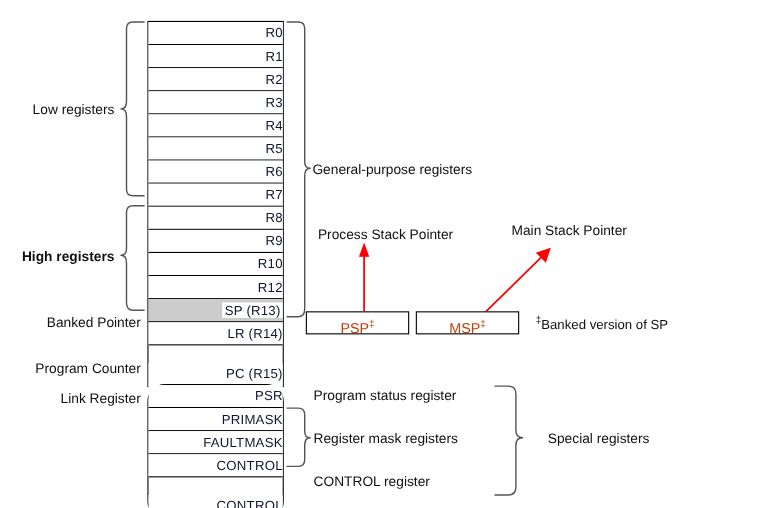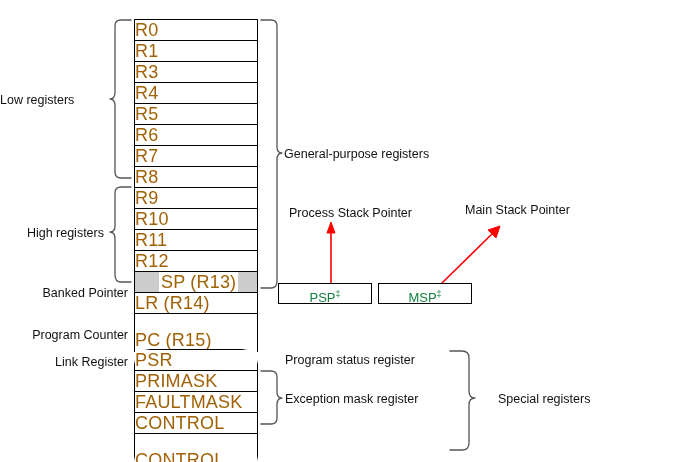--- a/index.html
+++ b/index.html
@@ -32,25 +32,25 @@
     width: 124px;
     border: 1px solid #000000;
     box-sizing: border-box;
     background: #ffffff;
   }
   #gp-stack { top: 19px; }
   #special-stack { top: 349px; border-radius: 16px; }
   .reg-row {
     height: 21px;
     line-height: 21px;
-    text-align: left;
-    font-size: 18px;
+    text-align: right;
+    font-size: 12px;
     border-bottom: 1px solid #000000;
     box-sizing: border-box;
-    color: #a16207;
+    color: #0f172a;
     background: #ffffff;
     letter-spacing: 0.2px;
   }
   .reg-row:last-child { border-bottom: none; margin-top: 16px; }
   .reg-row.shaded {
     background: #cccccc;
     padding-left: 24px;
   }
   .reg-row.shaded .hl {
     background: #ffffff;
@@ -61,34 +61,34 @@
     position: absolute;
     top: 283px;
     width: 94px;
     height: 21px;
     line-height: 20px;
     text-align: center;
     font-size: 13px;
     border: 1px solid #000000;
     box-sizing: border-box;
     background: #ffffff;
-    color: #15803d;
+    color: #c2410c;
   }
   #psp-box { left: 278px; }
   #msp-box { left: 378px; }
   .sp-box sup { font-size: 9px; }
   
   .label {
     position: absolute;
     font-size: 12.5px;
     color: #111111;
     white-space: nowrap;
   }
-  .lbl-low      { left: 0px;   top: 93px;  width: 104px; }
-  .lbl-high     { left: 0px;   top: 226px; width: 104px; text-align: right; }
+  .lbl-low      { left: 0px;   top: 93px;  width: 104px; text-align: right; }
+  .lbl-high     { left: 0px;   top: 226px; width: 104px; text-align: right; font-weight: bold; }
   .lbl-sp       { left: 0px;   top: 286px; width: 128px; text-align: right; }
   .lbl-lr       { left: 0px;   top: 307px; width: 128px; text-align: right; margin-top: 48px; }
   .lbl-pc       { left: 0px;   top: 328px; width: 128px; text-align: right; }
   .lbl-gpr      { left: 284px; top: 147px; }
   .lbl-psp      { left: 289px; top: 206px; }
   .lbl-msp      { left: 465px; top: 203px; }
   .lbl-banked   { left: 487px; top: 286px; font-size: 12px; }
   .lbl-banked sup { font-size: 9px; }
   .lbl-psr      { left: 285px; top: 353px; }
   .lbl-excmask  { left: 285px; top: 392px; }
@@ -121,29 +121,29 @@
 
     <g stroke="#ff0000" fill="#ff0000">
       <line x1="441" y1="284" x2="494" y2="232" stroke-width="1.6"></line>
       <polygon points="500,226 488,230 496,238"></polygon>
     </g>
   </svg>
 
   <div class="reg-stack" id="gp-stack">
     <div class="reg-row"><span>R0</span></div>
     <div class="reg-row"><span>R1</span></div>
+    <div class="reg-row"><span>R2</span></div>
     <div class="reg-row"><span>R3</span></div>
     <div class="reg-row"><span>R4</span></div>
     <div class="reg-row"><span>R5</span></div>
     <div class="reg-row"><span>R6</span></div>
     <div class="reg-row"><span>R7</span></div>
     <div class="reg-row"><span>R8</span></div>
     <div class="reg-row"><span>R9</span></div>
     <div class="reg-row"><span>R10</span></div>
-    <div class="reg-row"><span>R11</span></div>
     <div class="reg-row"><span>R12</span></div>
     <div class="reg-row shaded"><span class="hl">SP (R13)</span></div>
     <div class="reg-row"><span>LR (R14)</span></div>
     <div class="reg-row"><span>PC (R15)</span></div>
   </div>
 
   <div class="reg-stack" id="special-stack">
     <div class="reg-row"><span>PSR</span></div>
     <div class="reg-row"><span>PRIMASK</span></div>
     <div class="reg-row"><span>FAULTMASK</span></div>
@@ -161,17 +161,21 @@
   <div class="label lbl-low">Low registers</div>
   <div class="label lbl-high">High registers</div>
   <div class="label lbl-sp">Banked Pointer</div>
   <div class="label lbl-lr">Link Register</div>
   <div class="label lbl-gpr">General-purpose registers</div>
 
   <div class="label lbl-pc">Program Counter</div>
   <div class="label lbl-psp">Process Stack Pointer</div>
   <div class="label lbl-psr">Program status register</div>
   <div class="label lbl-msp">Main Stack Pointer</div>
-  <div class="label lbl-excmask">Exception mask register</div>
+  <div class="label lbl-excmask">Register mask registers</div>
+  <div class="label lbl-control">CONTROL register</div>
   <div class="label lbl-special">Special registers</div>
 
+  <div class="label lbl-banked">
+    <sup>‡</sup><span>Banked version of SP</span>
+  </div>
 
 </div>
 
 </body></html>

